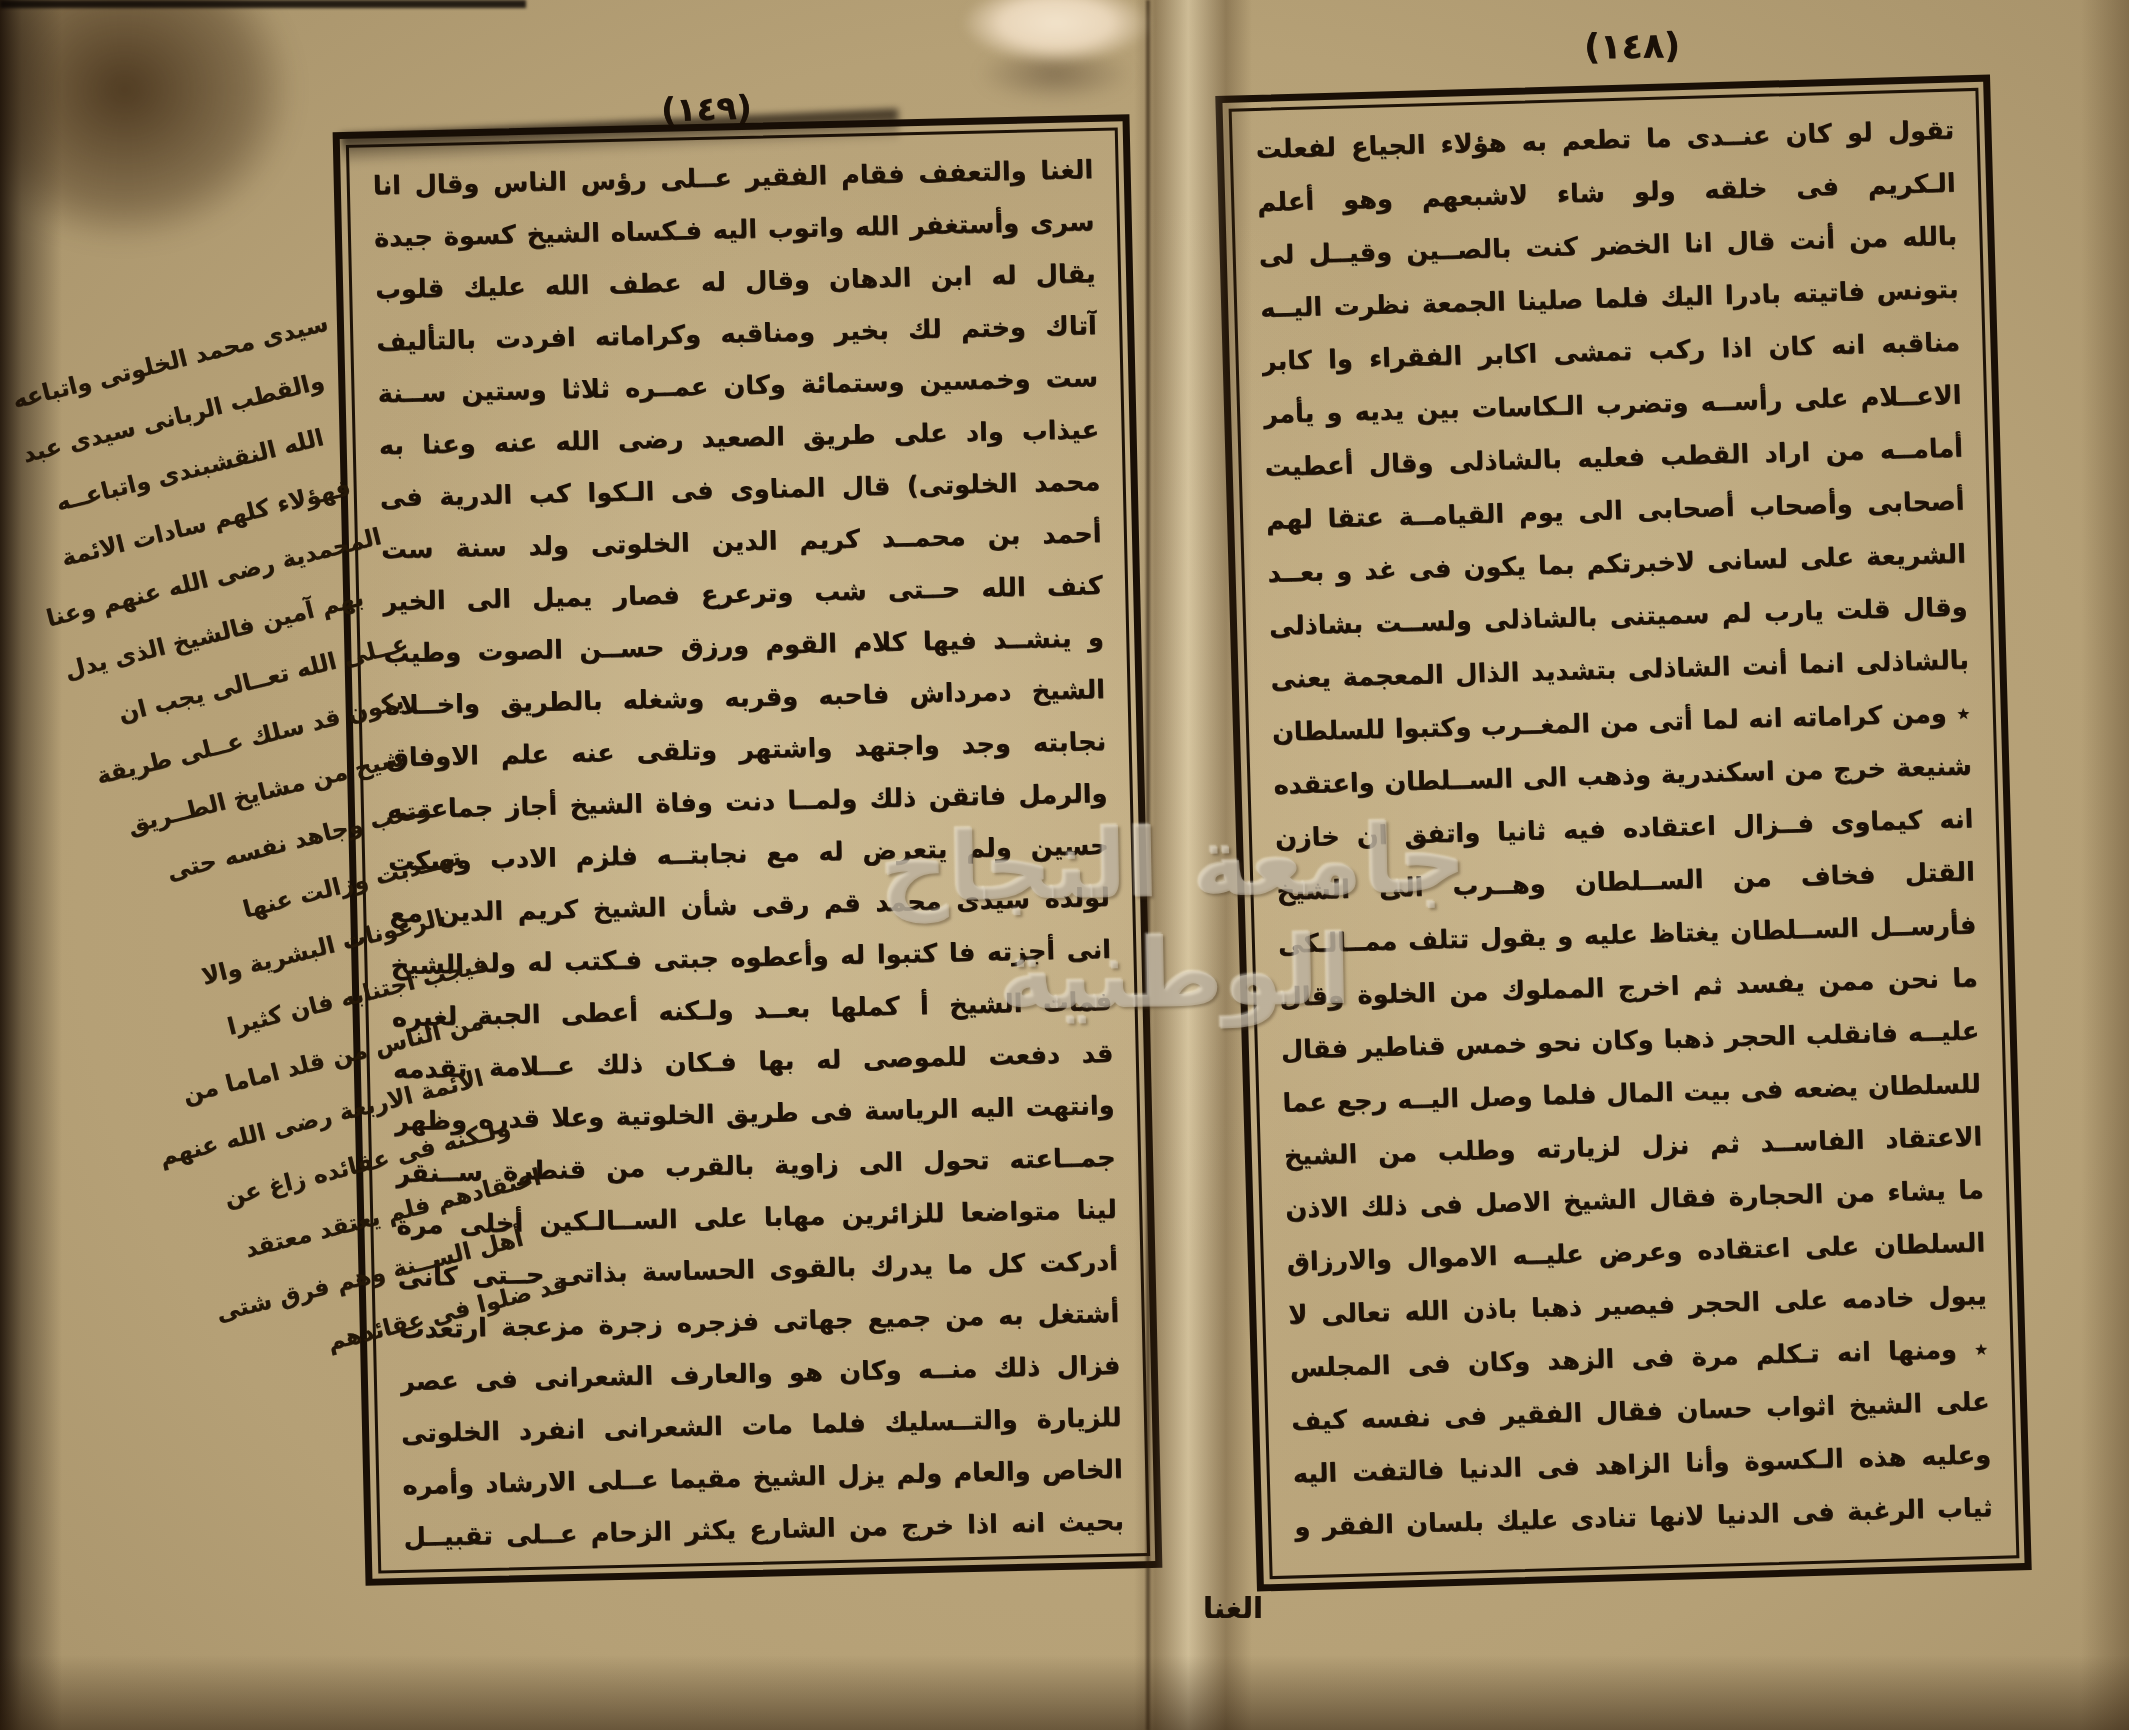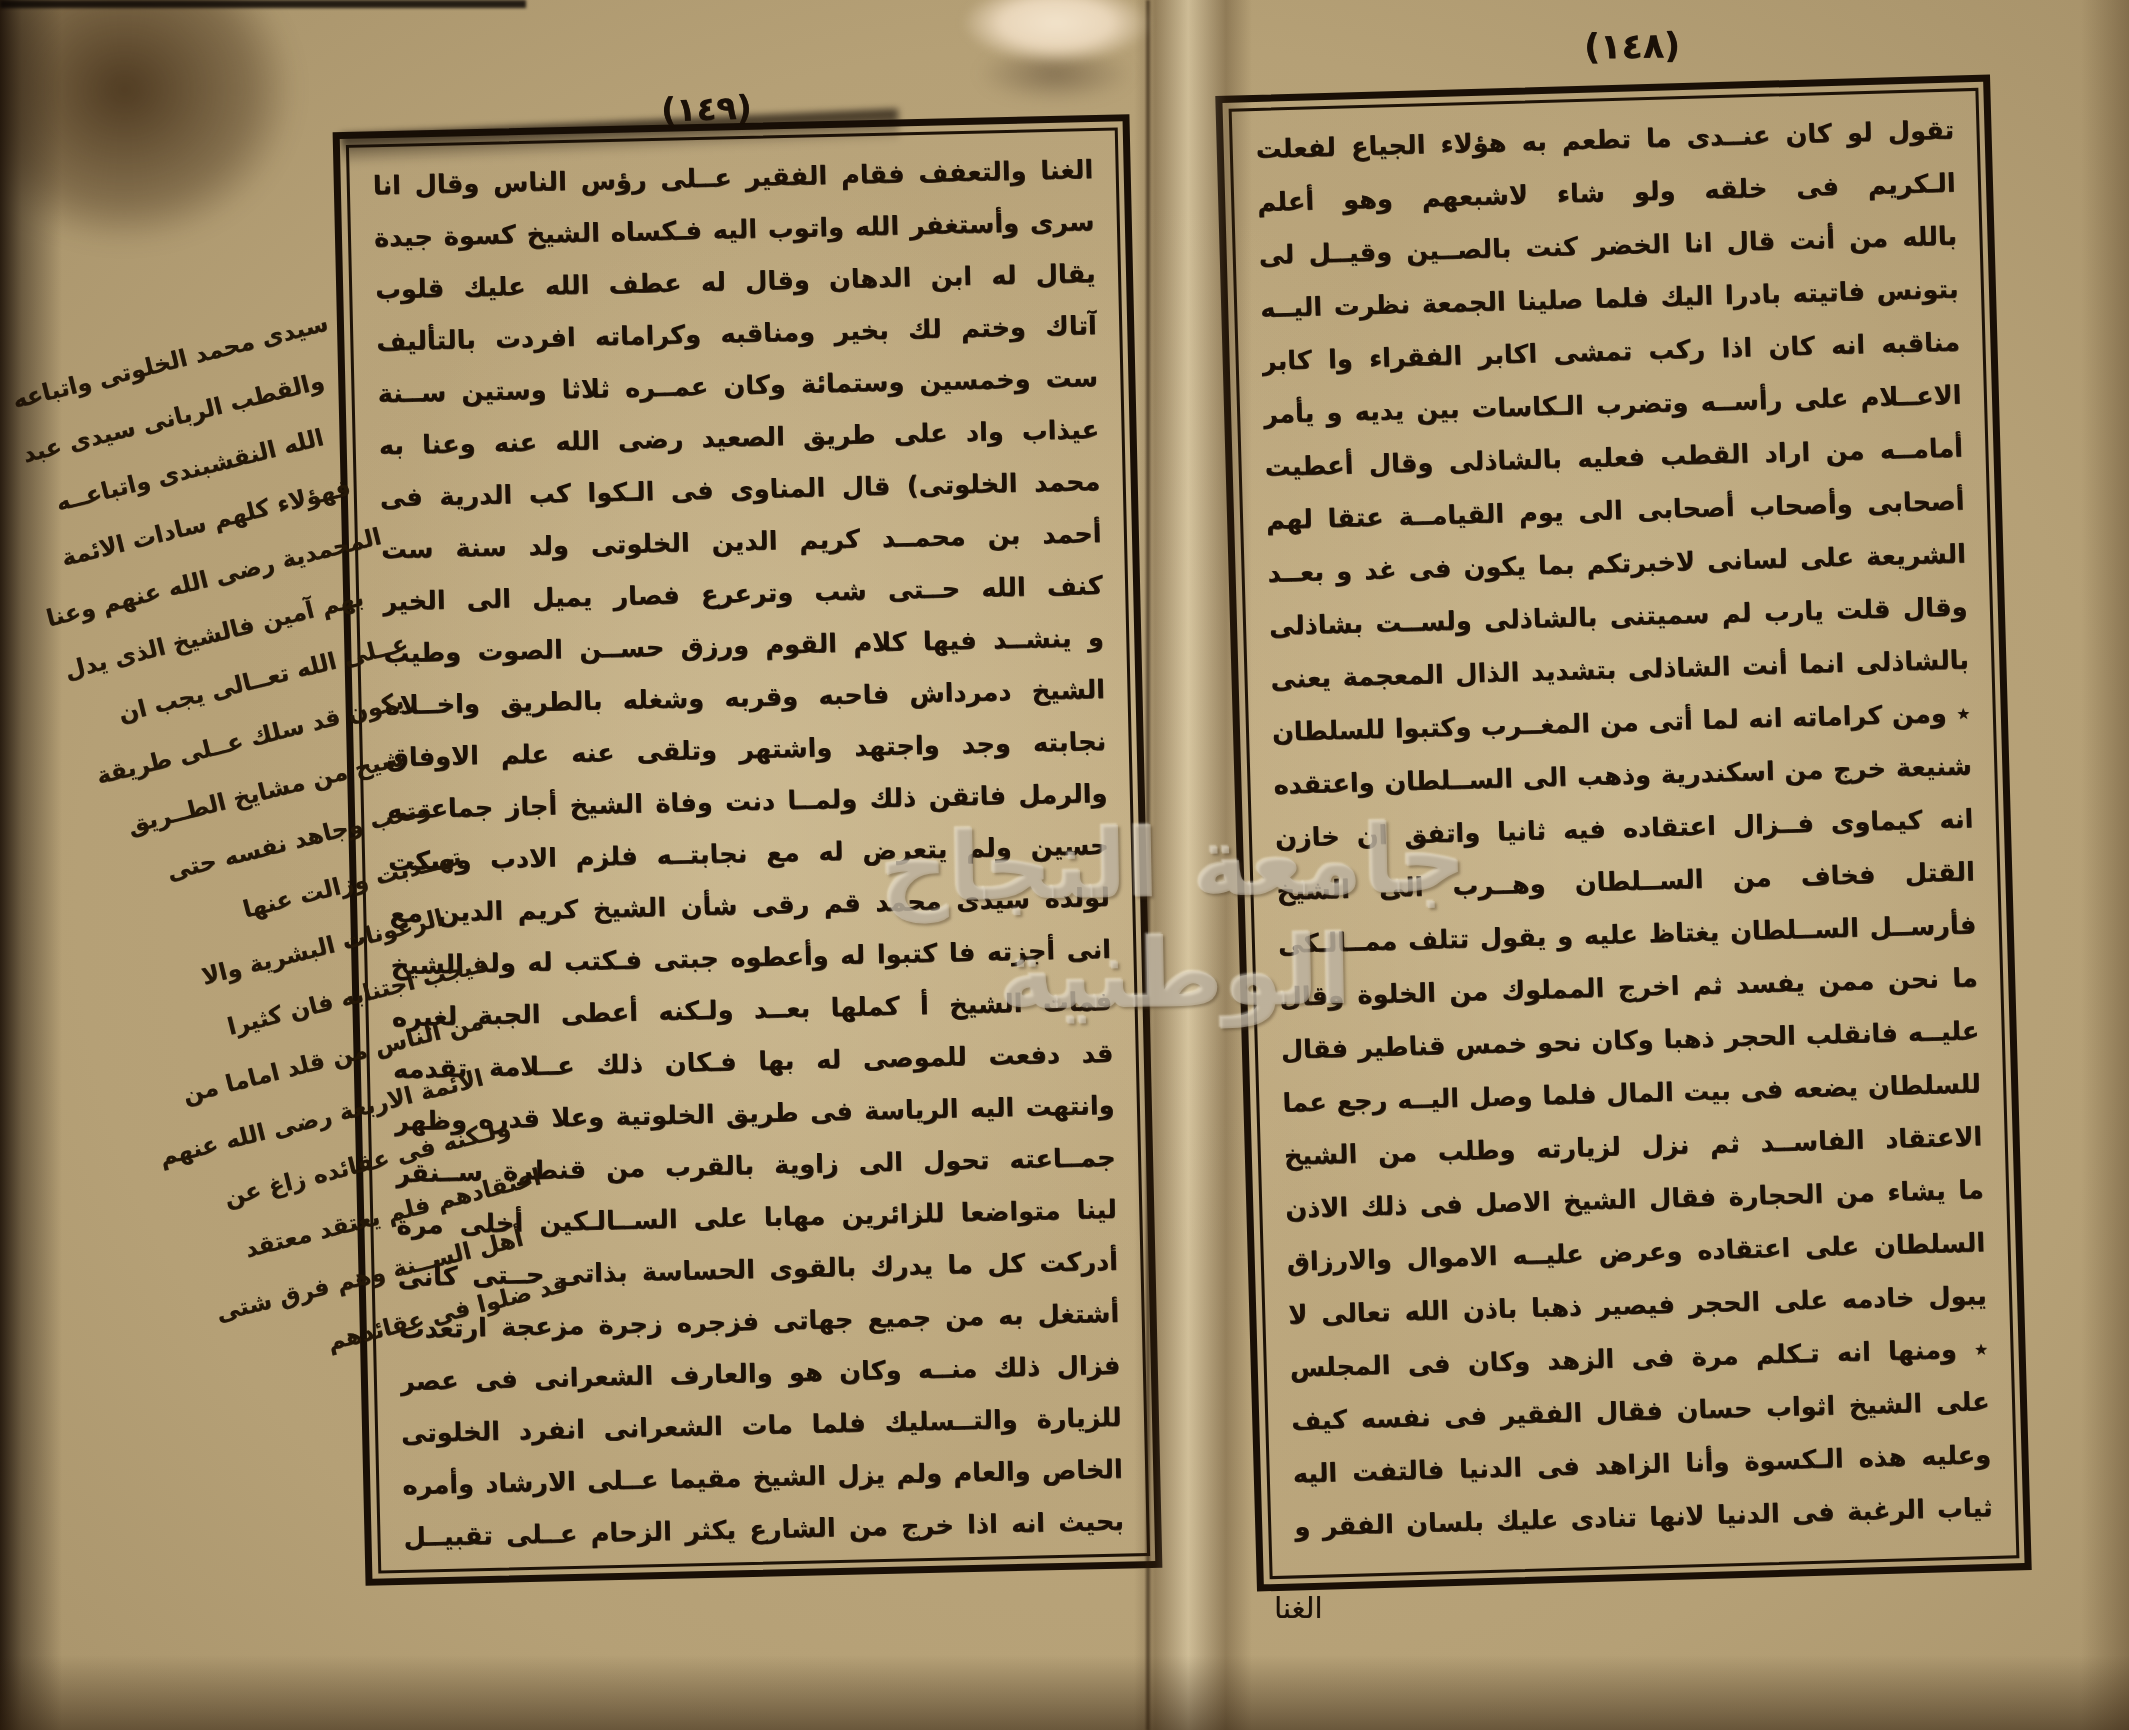--- a/index.html
+++ b/index.html
@@ -53,22 +53,22 @@
   .page-left .pline{font-size:25.6px;line-height:52px;height:52px;}
   .page-right .pline{font-size:25.6px;line-height:53px;height:53px;}
   .ink-smear{position:absolute;left:8.3px;top:-4.2px;width:70%;height:32px;z-index:12;
     background:linear-gradient(to bottom, rgba(20,12,5,0.85), rgba(20,12,5,0.25) 60%, rgba(20,12,5,0));
     filter:blur(3.5px);transform:rotate(-1.3deg);}
   
   .pageno{position:absolute;z-index:20;direction:ltr;font-weight:700;color:#1a1007;
     text-shadow:0.3px 0.3px 0.3px rgba(25,14,6,0.7);}
   .pageno-left{left:661px;top:89px;font-size:33px;transform:rotate(-2deg);}
   .pageno-right{left:1584px;top:26px;font-size:35px;transform:rotate(-1deg);}
-  .catchword{position:absolute;left:1274px;top:1591px;z-index:20;direction:rtl;
-    font-size:29px;font-weight:400;color:#1c1106;
+  .catchword{position:absolute;left:1203px;top:1591px;z-index:20;direction:rtl;
+    font-size:29px;font-weight:700;color:#1c1106;
     text-shadow:0.3px 0.3px 0.3px rgba(25,14,6,0.7);}
   
   .marginalia{position:absolute;left:8.3px;top:296px;width:313px;z-index:20;
     transform:rotate(-14deg);transform-origin:top right;direction:rtl;}
   .mline{direction:rtl;text-align:right;font-size:23.5px;line-height:55px;height:55px;
     font-weight:600;color:#241707;white-space:nowrap;
     text-shadow:0.3px 0.4px 0.4px rgba(30,18,8,0.6);}
   .mline:nth-child(even){padding-right:18px;}
   .mline:nth-child(3n){padding-right:32px;}
   

